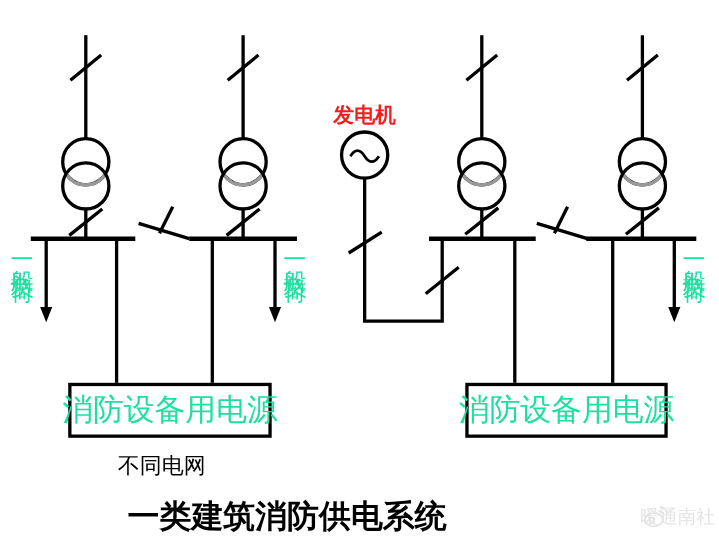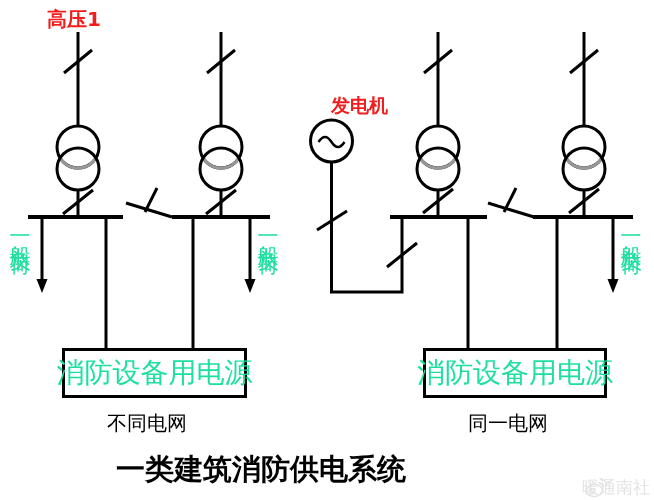--- a/index.html
+++ b/index.html
@@ -27,21 +27,21 @@
     color:var(--green,#1fdfa0);font-size:28px;white-space:nowrap;
   }
   .caption{
     position:absolute;color:#000;font-size:20px;text-align:center;white-space:nowrap;
   }
   .title{
     position:absolute;left:0;top:450;width:522px;text-align:center;color:#000;
     font-size:29px;font-weight:bold;white-space:nowrap;top:450px;
   }
   .watermark{
-    position:absolute;right:4px;bottom:1px;display:flex;align-items:center;gap:4px;
+    position:absolute;right:4px;bottom:19px;display:flex;align-items:center;gap:4px;
     color:var(--watermark_gray,#e3e3e3);font-size:17px;white-space:nowrap;text-align:right;
   }
   .wm-icon{stroke:var(--watermark_gray,#e3e3e3);fill:none;stroke-width:1.6;}
 </style>
 </head>
 <body>
 
 <div class="stage">
 
   <svg width="654" height="500" viewBox="0 0 654 500">
@@ -132,36 +132,34 @@
       <g>
         <line class="wire" x1="613" y1="217" x2="613" y2="281"></line>
         <polygon class="arrowhead" points="607.5,279 618.5,279 613,293"></polygon>
       </g>
 
       <line class="wire" x1="468" y1="217" x2="468" y2="350"></line>
       <line class="wire" x1="557" y1="217" x2="557" y2="350"></line>
     </g>
   </svg>
 
-  <div class="label-red" style="left:38px;top:8px;width:72px;">高压1</div>
-  <div class="label-red" style="left:295px;top:95px;width:73px;font-size:19px;margin-left:28px;">发电机</div>
+  <div class="label-red" style="left:295px;top:95px;width:73px;font-size:19px;">发电机</div>
 
   <div class="vload" style="left:9px;top:225px;">一般负荷</div>
   <div class="vload" style="left:257px;top:225px;">一般负荷</div>
   <div class="vload" style="left:620px;top:225px;">一般负荷</div>
 
   <div class="firebox" style="left:62px;top:348px;width:185px;height:50px;">
     <span>消防设备用电源</span>
   </div>
   <div class="firebox" style="left:423px;top:348px;width:184px;height:50px;">
     <span>消防设备用电源</span>
   </div>
 
   <div class="caption" style="left:67px;top:410px;width:160px;font-family:Liberation Mono, monospace;">不同电网</div>
-  <div class="caption" style="left:428px;top:410px;width:160px;">同一电网</div>
 
   <div class="title">一类建筑消防供电系统</div>
 
   <div class="watermark">
     <svg class="wm-icon" width="26" height="24" viewBox="0 0 26 24">
       <path d="M 12.5 8.5 c 4.5 0 8 2.4 8 5.8 c 0 3.4 -3.5 6.2 -8 6.2 c -4.5 0 -8.2 -2.3 -8.2 -5.7 c 0 -2.2 1.6 -4.3 4.2 -5.4 c 1.3 -0.6 2.7 -0.9 4 -0.9 z"></path>
       <circle cx="10.5" cy="15" r="2.2"></circle>
       <path d="M 16.5 6.5 a 5.5 5.5 0 0 1 5 4.5"></path>
       <path d="M 17.5 2.5 a 9 9 0 0 1 7.5 7"></path>
     </svg>

